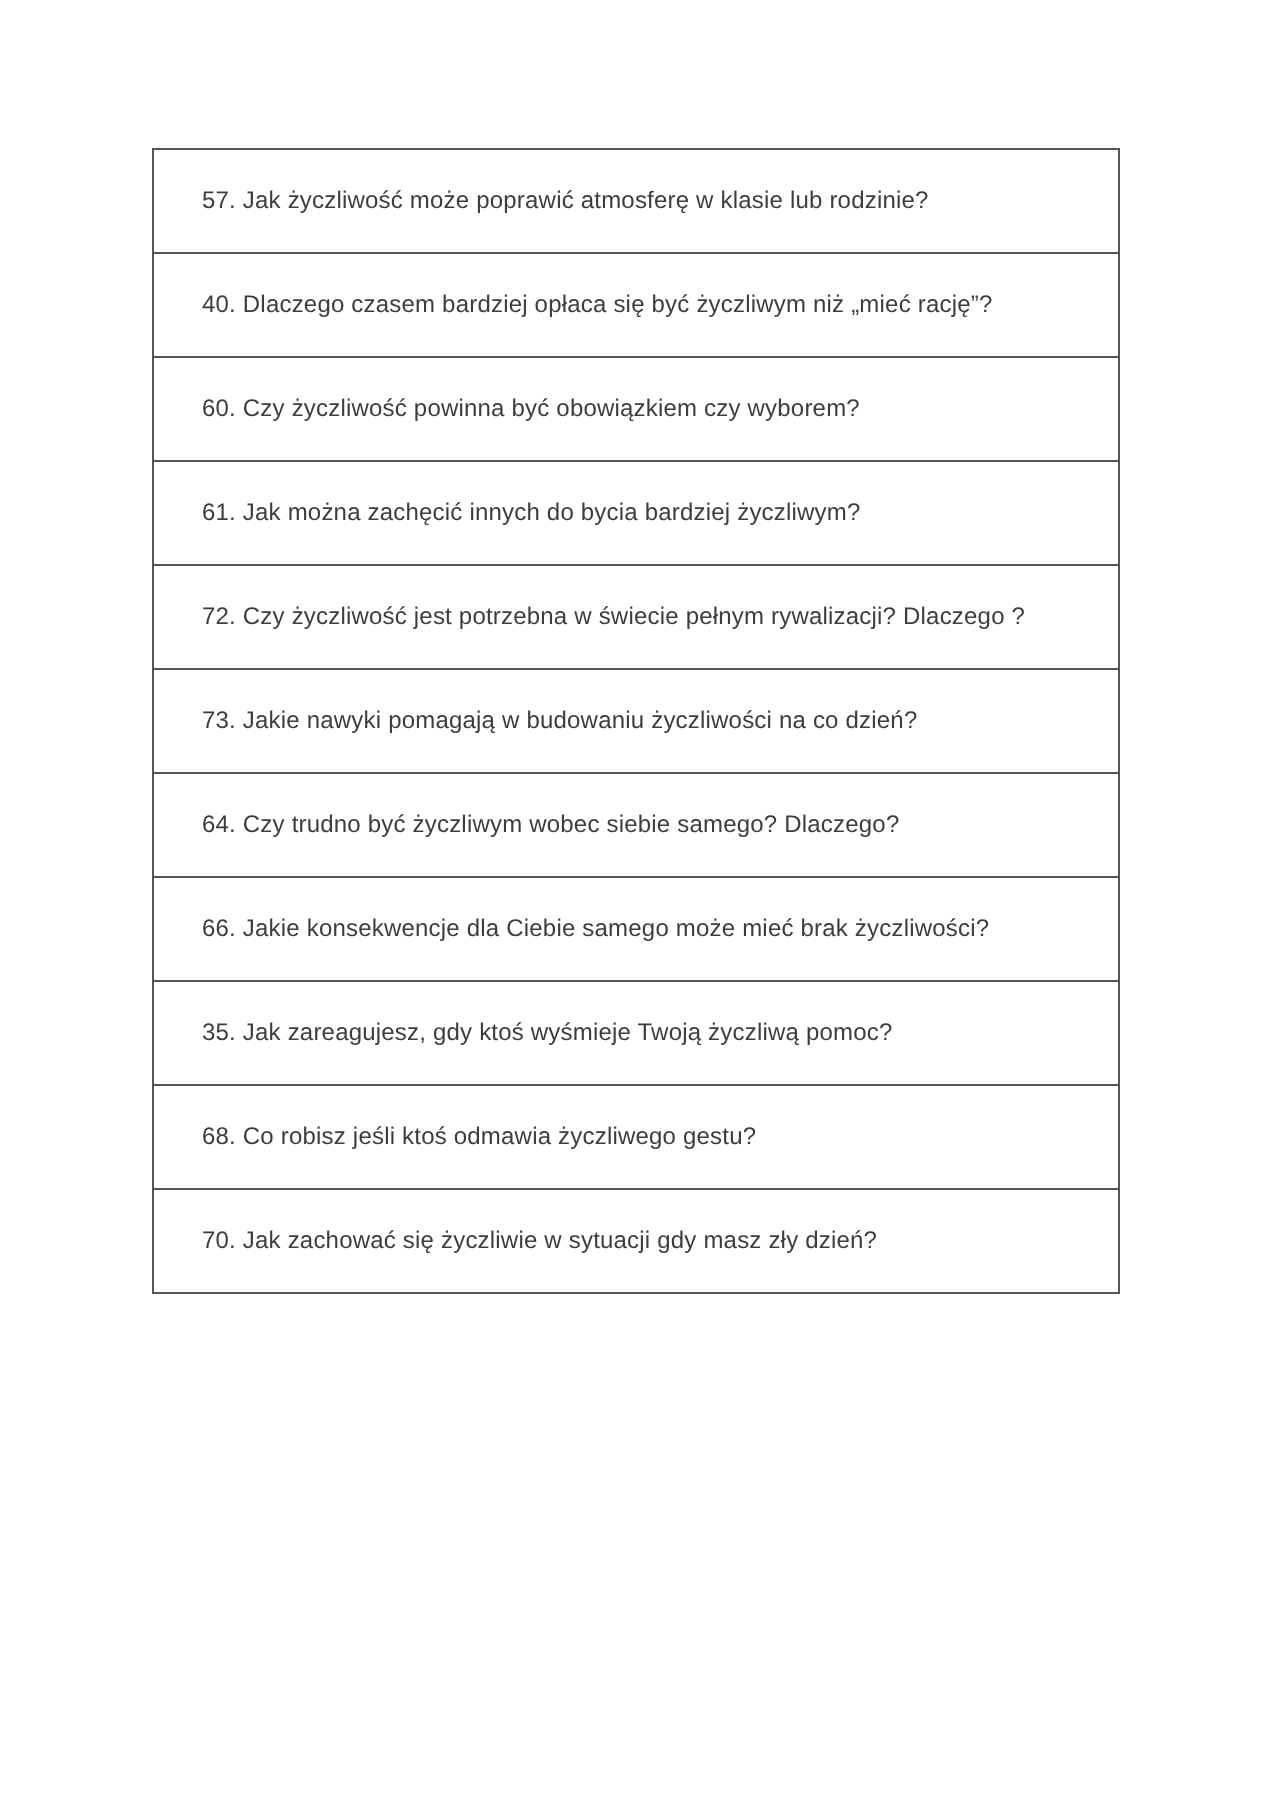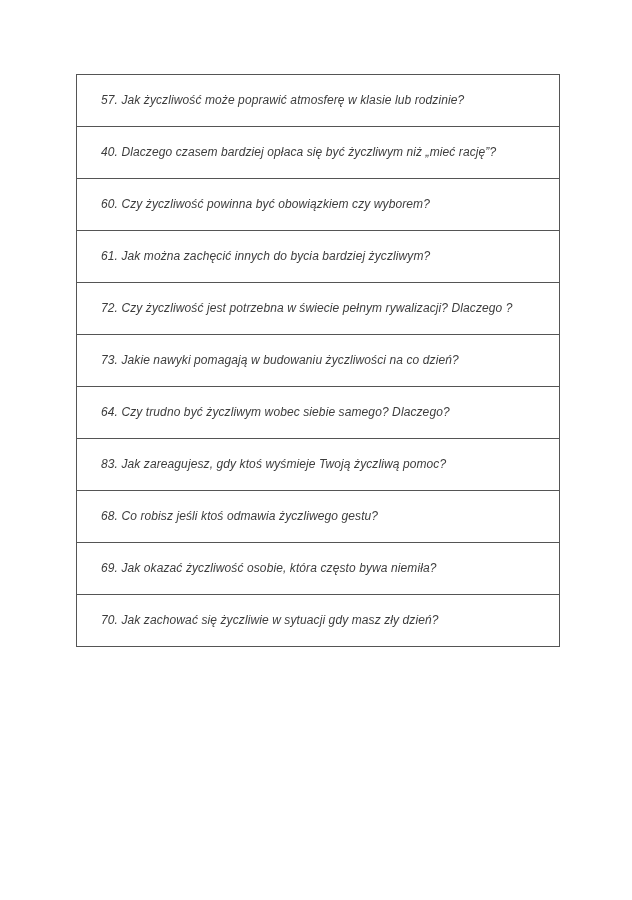--- a/index.html
+++ b/index.html
@@ -26,21 +26,20 @@
     height: 52px;
   }
   .question-table td {
     border: 1px solid #555555;
     padding: 0 10px 0 24px;
     vertical-align: middle;
     font-size: 12px;
     line-height: 1.3;
     color: #3d3d3d;
     letter-spacing: 0.1px;
-    font-style: italic;
   }
 </style>
 </head>
 <body>
 
 <div class="page">
   <table class="question-table">
     <tbody>
         <tr>
           <td>57. Jak życzliwość może poprawić atmosferę w klasie lub rodzinie?</td>
@@ -57,26 +56,26 @@
         <tr>
           <td>72. Czy życzliwość jest potrzebna w świecie pełnym rywalizacji? Dlaczego ?</td>
         </tr>
         <tr>
           <td>73. Jakie nawyki pomagają w budowaniu życzliwości na co dzień?</td>
         </tr>
         <tr>
           <td>64. Czy trudno być życzliwym wobec siebie samego? Dlaczego?</td>
         </tr>
         <tr>
-          <td>83. Jak zareagujesz, gdy ktoś wyśmieje Twoją życzliwą pomoc?</td>
+          <td>66. Jakie konsekwencje dla Ciebie samego może mieć brak życzliwości?</td>
+        </tr>
+        <tr>
+          <td>35. Jak zareagujesz, gdy ktoś wyśmieje Twoją życzliwą pomoc?</td>
         </tr>
         <tr>
           <td>68. Co robisz jeśli ktoś odmawia życzliwego gestu?</td>
-        </tr>
-        <tr>
-          <td>69. Jak okazać życzliwość osobie, która często bywa niemiła?</td>
         </tr>
         <tr>
           <td>70. Jak zachować się życzliwie w sytuacji gdy masz zły dzień?</td>
         </tr>
       </tbody>
   </table>
 </div>
 
 </body></html>

